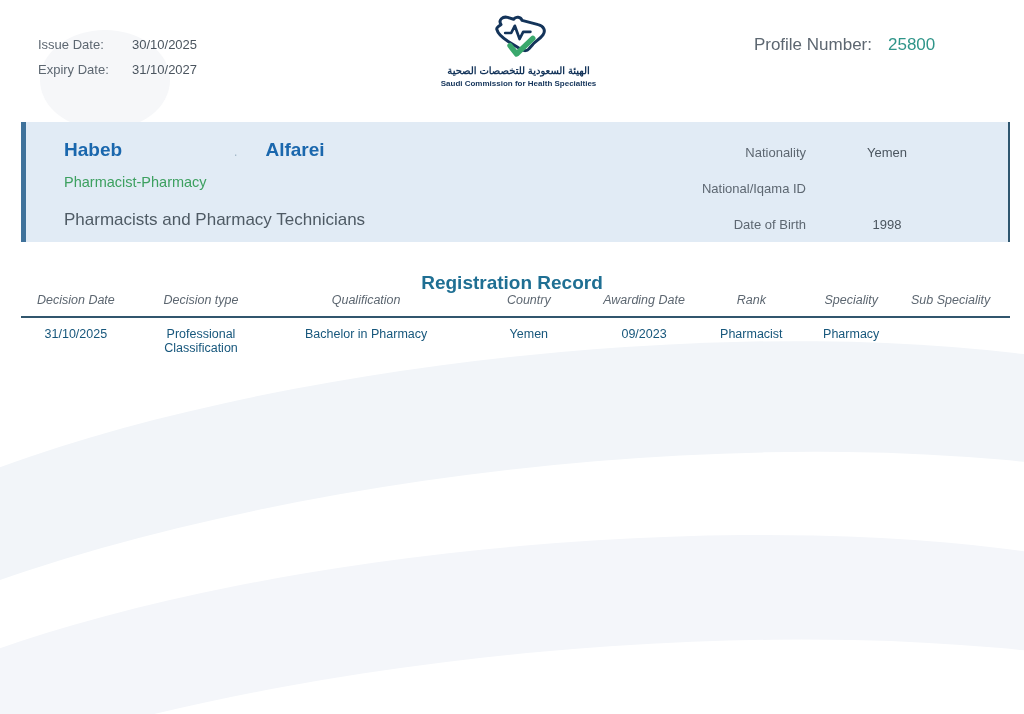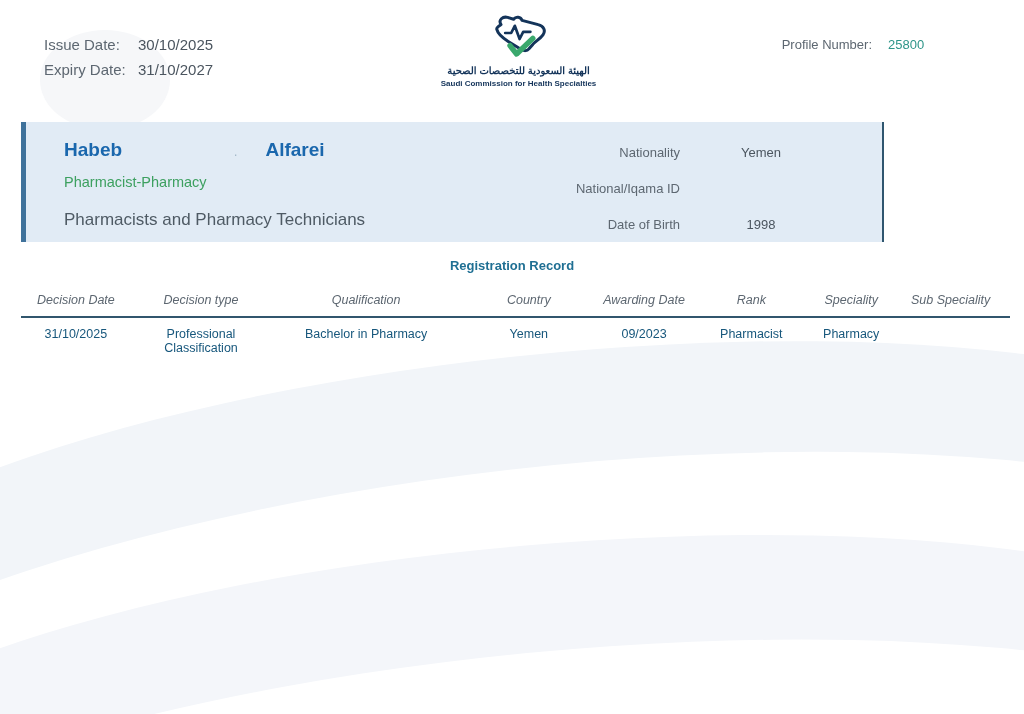--- a/index.html
+++ b/index.html
@@ -10,53 +10,53 @@
     color:#4b555f;
   }
   
   .swoosh{position:absolute;border-radius:50%;}
   .swoosh-a{top:355px;left:-240px;width:1560px;height:430px;background:#f2f5f9;transform:rotate(-6deg);}
   .swoosh-a2{top:468px;left:-340px;width:1760px;height:540px;background:#ffffff;transform:rotate(-6.5deg);}
   .swoosh-b{top:545px;left:-220px;width:1520px;height:400px;background:#f4f6fa;transform:rotate(-5deg);}
   .swoosh-b2{top:652px;left:-300px;width:1700px;height:480px;background:#ffffff;transform:rotate(-5.5deg);}
   .swoosh-c{top:30px;left:40px;width:130px;height:100px;background:#f6f7f9;}
   
-  .dates{position:absolute;top:37px;left:44px;font-size:15px;z-index:5;}
+  .dates{position:absolute;top:37px;left:38px;font-size:13px;z-index:5;}
   .dates .row{display:flex;margin-bottom:10px;line-height:15px;}
   .dates .lbl{width:88px;color:#5d6771;}
   .dates .val{color:#4b555f;margin-left:6px;}
   .logo{position:absolute;top:12px;left:13px;right:0;margin:auto;width:240px;text-align:center;z-index:5;}
   .logo-ar{font-size:10px;font-weight:bold;color:#14345a;line-height:12px;margin-top:1px;}
   .logo-en{font-size:8px;font-weight:600;color:#14345a;line-height:10px;margin-top:2px;}
-  .meta{position:absolute;top:37px;right:58px;font-size:13px;z-index:5;}
+  .meta{position:absolute;top:37px;right:58px;font-size:17px;z-index:5;}
   .meta .row{display:flex;justify-content:flex-end;margin-bottom:12px;line-height:15px;}
   .meta .lbl{color:#5d6771;text-align:right;}
   .meta .val{color:#2f9589;width:78px;padding-left:16px;text-align:left;}
   
   .banner{
-    position:absolute;top:122px;left:21px;width:863px;height:120px;
+    position:absolute;top:122px;left:21px;width:989px;height:120px;
     background:#e1ebf5;border-left:5px solid #3f729b;border-right:2px solid #2f566f;
     box-sizing:border-box;z-index:5;
   }
   .banner-left{position:absolute;left:38px;top:17px;}
   .name-row{font-size:19px;font-weight:bold;color:#1a67ad;line-height:22px;white-space:nowrap;}
   .name-sep{display:inline-block;margin:0 28px 0 112px;font-size:12px;font-weight:normal;color:#9fb5c6;}
   .prof{margin-top:11px;font-size:14.5px;color:#3da060;line-height:16px;}
   .cat{margin-top:22px;font-size:17px;color:#4e5a64;line-height:15px;}
   .banner-right{
     position:absolute;right:60px;top:23px;
     display:grid;grid-template-columns:auto 122px;column-gap:18px;row-gap:11px;
     font-size:13px;line-height:16px;gap:20px;
   }
   .banner-right .lbl{color:#5d6771;text-align:right;}
   .banner-right .val{color:#4b555f;text-align:center;}
   
   .record-title{
-    position:absolute;top:258px;left:0;right:0;text-align:center;
-    font-size:13px;font-weight:bold;color:#1f6f93;z-index:5;
+    position:absolute;top:272px;left:0;right:0;text-align:center;
+    font-size:19px;font-weight:bold;color:#1f6f93;z-index:5;
   }
   .record-table{
     position:absolute;top:289px;left:21px;width:989px;z-index:5;
     border-collapse:collapse;table-layout:fixed;font-size:12.5px;
   }
   .record-table th{
     color:#5d6771;font-weight:normal;text-align:center;
     padding:4px 2px 9px;border-bottom:2px solid #31566d;line-height:14px;font-style:italic;
   }
   .record-table td{

